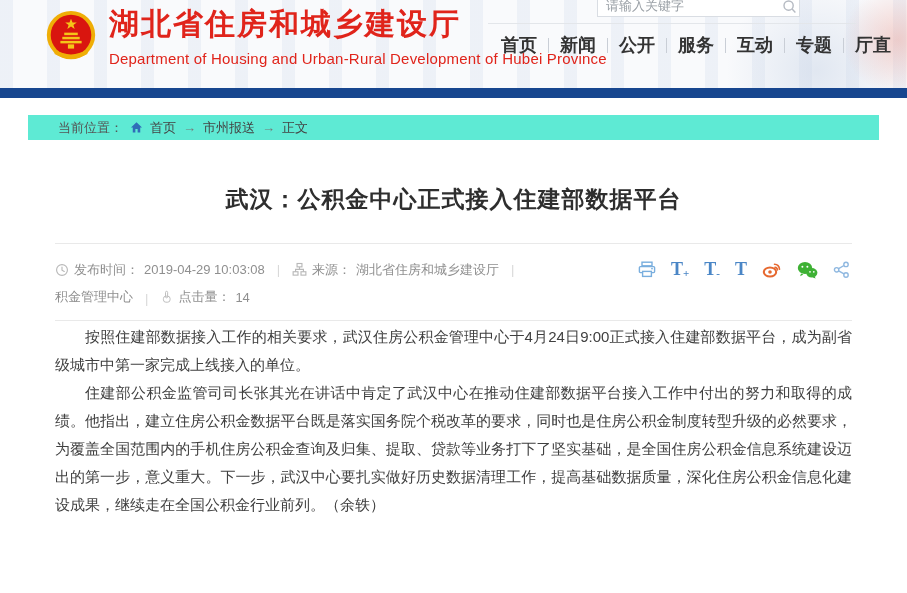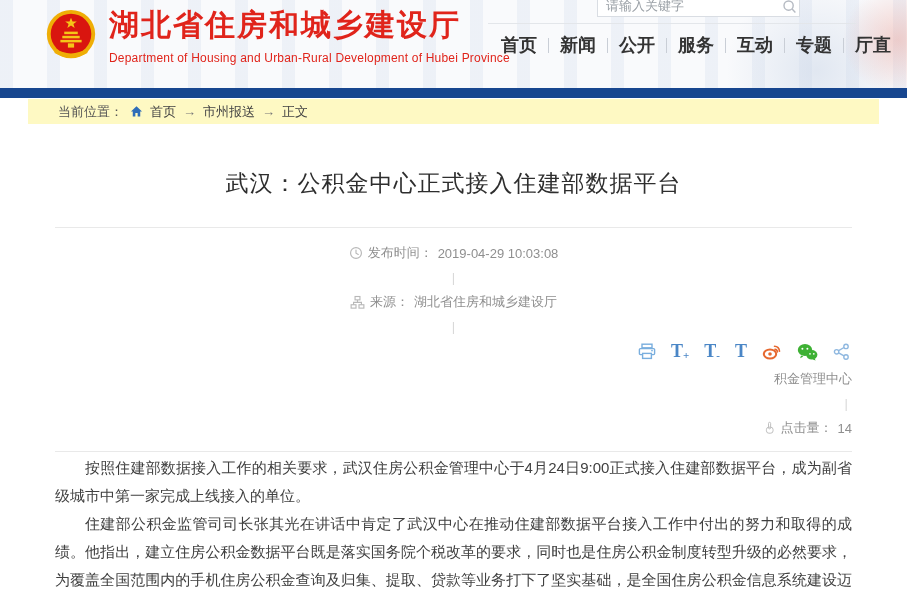--- a/index.html
+++ b/index.html
@@ -16,21 +16,21 @@
   .site-header::before{
     content:""; position:absolute; inset:0;
     background-image:
       radial-gradient(circle at 99% 45%, rgba(235,160,150,0.45), rgba(235,160,150,0) 55px),
       radial-gradient(circle at 90% 80%, rgba(200,212,230,0.5), rgba(200,212,230,0) 90px),
       repeating-linear-gradient(90deg, rgba(210,220,236,0.30) 0 13px, rgba(249,250,252,0) 13px 47px);
   }
   .brand{ position:absolute; left:42px; top:7px; display:flex; align-items:center; gap:9px; z-index:2; text-decoration:none; cursor:pointer;}
   .emblem svg{ display:block; }
   .site-title{ font-size:30px; font-weight:bold; color:#e0241b; letter-spacing:2px; line-height:1.1;}
-  .site-subtitle{ font-size:12px; color:#e0241b; margin-top:10px; letter-spacing:0.2px;}
+  .site-subtitle{ font-size:15px; color:#e0241b; margin-top:10px; letter-spacing:0.2px;}
 
   .search-box{
     position:absolute; left:597px; top:-10px; width:203px; height:27px; z-index:2;
     background:#fff; border:1px solid #d9dde3; display:flex; align-items:flex-end; padding:0 6px 2px 8px;
   }
   .search-input{
     flex:1; border:none; outline:none; font-size:13px; color:#333; background:transparent; height:18px;
     font-family:"Liberation Sans", sans-serif;
   }
   .search-input::placeholder{ color:#9aa0a6; }
@@ -40,39 +40,39 @@
   .main-nav{ position:absolute; left:492px; top:31px; display:flex; align-items:center; z-index:2;}
   .nav-item{
     font-size:18px; font-weight:bold; color:#333; text-decoration:none; padding:2px 9px; cursor:pointer; white-space:nowrap;
   }
   .nav-sep{ width:1px; height:15px; background:#c9ced6; margin:0 2px; }
 
   .navy-bar{ height:10px; background:#17468f; }
 
   
   .breadcrumb{
-    margin:1px 28px 0 28px; height:25px; background:#fef9c3;
+    margin:17px 28px 0 28px; height:25px; background:#5eead4;
     display:flex; align-items:center; padding-left:30px; font-size:13px; color:#555; gap:7px;
   }
   .bc-label{ color:#555; }
   .home-icon{ display:flex; align-items:center; cursor:pointer; }
   .bc-link{ color:#444; text-decoration:none; cursor:pointer; }
   .bc-arrow{ color:#777; }
   .bc-current{ color:#444;text-align:center; }
 
   
   .article{ padding:0 55px; }
   .article-title{
-    margin-top:44px; text-align:center; font-size:23px; font-weight:normal; color:#2e2e2e; letter-spacing:1px;
+    margin-top:44px; text-align:center; font-size:23px; font-weight:bold; color:#2e2e2e; letter-spacing:1px;
   }
   .divider{ border:none; border-top:1px solid #e9e9e9; margin-top:28px; }
   .divider.d2{ margin-top:0; }
 
   .meta{ padding:16px 0 14px 0; font-size:13px; color:#8f8f8f; }
-  .meta-line{ display:flex; align-items:center; gap:8px;flex-direction:column; }
+  .meta-line{ display:flex; align-items:center; gap:8px; }
   .meta-line + .meta-line{ margin-top:9px;align-items:flex-end; }
   .meta-item{ display:flex; align-items:center; gap:5px; white-space:nowrap; }
   .meta-sep{ color:#d8d8d8; padding:0 4px; }
   .meta-icon{ display:flex; align-items:center; }
 
   .icon-group{ margin-left:auto; display:flex; align-items:center; gap:15px; padding-right:2px;}
   .tool-icon{ display:flex; align-items:center; cursor:pointer; }
   .tctl{
     font-family:"Liberation Serif", serif; color:#4a86c6; font-size:18px; font-weight:bold; cursor:pointer; line-height:1;
   }

